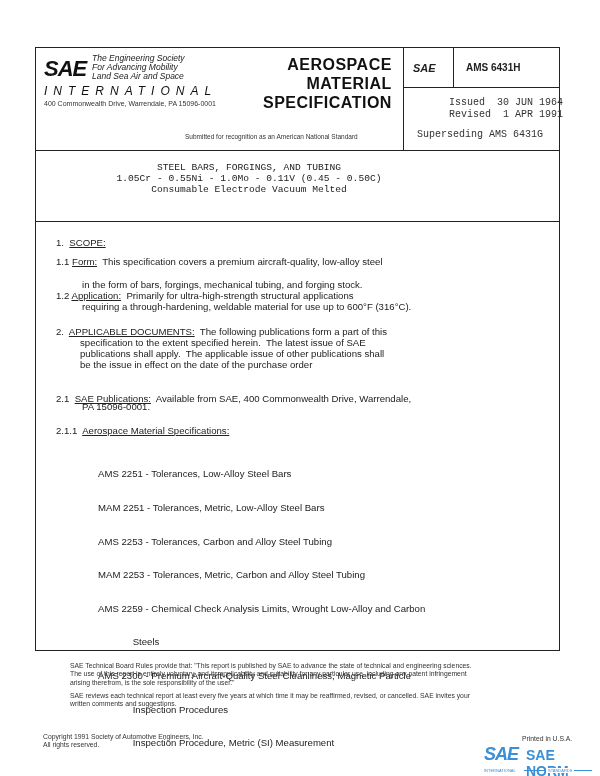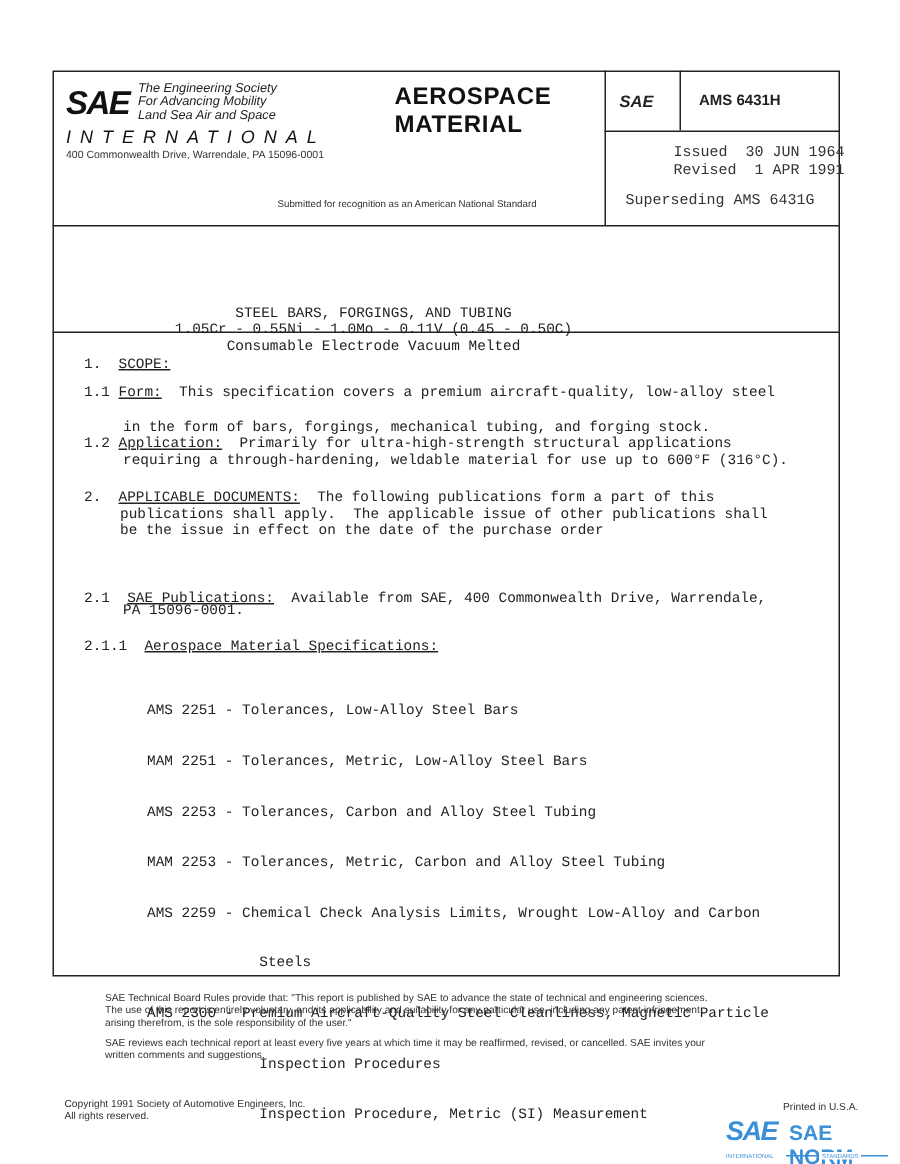--- a/index.html
+++ b/index.html
@@ -5,27 +5,27 @@
   html, body { margin:0; padding:0; background:#ffffff; }
   body { width:600px; height:776px; position:relative; overflow:hidden; color:#1a1a1a; }
   .abs { position:absolute; }
   .frame { position:absolute; left:35px; top:47px; width:525px; height:604px; border:1.5px solid #222; box-sizing:border-box; }
   .hline { position:absolute; height:0; border-top:1.5px solid #222; }
   .vline { position:absolute; width:0; border-left:1.5px solid #222; }
   .sae-logo { font-family:"Liberation Sans", sans-serif; font-weight:bold; font-style:italic; font-size:22px; letter-spacing:-1px; color:#111; }
   .org-lines { font-family:"Liberation Sans", sans-serif; font-style:italic; font-size:8.5px; line-height:9px; color:#222; }
   .intl { font-family:"Liberation Sans", sans-serif; font-style:italic; font-size:12px; letter-spacing:6px; color:#111; }
   .addr { font-family:"Liberation Sans", sans-serif; font-size:7px; color:#333; }
-  .ams-title { font-family:"Liberation Sans", sans-serif; font-weight:bold; font-size:16px; line-height:19px; letter-spacing:0.5px; color:#111; }
+  .ams-title { font-family:"Liberation Sans", sans-serif; font-weight:bold; font-size:16px; line-height:19px; letter-spacing:0.5px; color:#111;text-align:right; }
   .submitted { font-family:"Liberation Sans", sans-serif; font-size:6.5px; color:#333; }
   .small-sae { font-family:"Liberation Sans", sans-serif; font-weight:bold; font-style:italic; font-size:11px; color:#222; }
   .spec-no { font-family:"Liberation Sans", sans-serif; font-weight:bold; font-size:10px; color:#222; }
   .issue { font-family:"Liberation Mono", monospace; font-size:10px; line-height:12px; color:#333; white-space:pre; }
   .title-block { font-family:"Liberation Mono", monospace; font-size:9.6px; line-height:11px; text-align:center; color:#222; }
-  .body-text { font-family:Liberation Mono, monospace; font-size:9.6px; line-height:11.2px; color:#222; white-space:pre; }
+  .body-text { font-family:Liberation Sans, sans-serif; font-size:9.6px; line-height:11.2px; color:#222; white-space:pre; }
   .u { text-decoration:underline; }
   .foot { font-family:"Liberation Sans", sans-serif; font-size:6.8px; line-height:8.4px; color:#333; }
   .norm-sae { font-family:"Liberation Sans", sans-serif; font-weight:bold; font-size:18px; color:#3a8fd6; font-style:italic; letter-spacing:-1px; }
   .norm-text { font-family:"Liberation Sans", sans-serif; font-weight:bold; font-size:14px; color:#3a8fd6; }
   .norm-sub { font-family:"Liberation Sans", sans-serif; font-size:4px; color:#3a8fd6; }
 </style>
 </head>
 <body>
 
 <div class="frame"></div>
@@ -43,47 +43,48 @@
     <div>For Advancing Mobility</div>
     <div>Land Sea Air and Space</div>
   </div>
   <div class="abs intl" style="left:0; top:30px;">INTERNATIONAL</div>
   <div class="abs addr" style="left:0; top:46px; white-space:nowrap;">400 Commonwealth Drive, Warrendale, PA 15096-0001</div>
 </div>
 
 <div class="abs ams-title" style="left:263px; top:55px;">
   <div>AEROSPACE</div>
   <div>MATERIAL</div>
+  <div>SPECIFICATION</div>
 </div>
 
 <div class="abs submitted" style="left:185px; top:133px; white-space:nowrap;">Submitted for recognition as an American National Standard</div>
 
 <div class="abs small-sae" style="left:413px; top:62px;">SAE</div>
 <div class="abs spec-no" style="left:466px; top:62px;">AMS 6431H</div>
 
 <div class="abs issue" style="left:417px; top:97px;margin-left:32px;"><span>Issued</span>  <span>30 JUN 1964</span>
 <span>Revised</span>  <span>1 APR 1991</span></div>
 <div class="abs issue" style="left:417px; top:129px;"><span>Superseding</span> <span>AMS 6431G</span></div>
 
-<div class="abs title-block" style="left:35px; top:162px; width:428px;margin-top:41px;">
+<div class="abs title-block" style="left:35px; top:162px; width:428px;">
   <div>STEEL BARS, FORGINGS, AND TUBING</div>
   <div>1.05Cr - 0.55Ni - 1.0Mo - 0.11V (0.45 - 0.50C)</div>
   <div>Consumable Electrode Vacuum Melted</div>
 </div>
 
 <div class="abs body-text" style="left:56px; top:237px;"><span>1.</span>  <span class="u">SCOPE:</span></div>
 
 <div class="abs body-text" style="left:56px; top:256px;"><span>1.1</span> <span class="u">Form:</span>  <span>This specification covers a premium aircraft-quality, low-alloy steel</span></div>
 <div class="abs body-text" style="left:82px; top:267px;margin-top:12px;">in the form of bars, forgings, mechanical tubing, and forging stock.</div>
 
 <div class="abs body-text" style="left:56px; top:290px;"><span>1.2</span> <span class="u">Application:</span>  <span>Primarily for ultra-high-strength structural applications</span></div>
 <div class="abs body-text" style="left:82px; top:301px;">requiring a through-hardening, weldable material for use up to 600°F (316°C).</div>
 
 <div class="abs body-text" style="left:56px; top:326px;"><span>2.</span>  <span class="u">APPLICABLE DOCUMENTS:</span>  <span>The following publications form a part of this</span></div>
-<div class="abs body-text" style="left:80px; top:337px;"><div>publications shall apply.  The applicable issue of other publications shall</div><div>be the issue in effect on the date of the purchase order</div></div>
+<div class="abs body-text" style="left:80px; top:337px;"><div>specification to the extent specified herein.  The latest issue of SAE</div><div>publications shall apply.  The applicable issue of other publications shall</div><div>be the issue in effect on the date of the purchase order</div></div>
 
 <div class="abs body-text" style="left:56px; top:382px;margin-top:11px;"><span>2.1</span>  <span class="u">SAE Publications:</span>  <span>Available from SAE, 400 Commonwealth Drive, Warrendale,</span></div>
 <div class="abs body-text" style="left:82px; top:401px;">PA 15096-0001.</div>
 
 <div class="abs body-text" style="left:56px; top:425px;"><span>2.1.1</span>  <span class="u">Aerospace Material Specifications:</span></div>
 
 <div class="abs body-text" style="left:98px; top:446px;">
   <div><span>AMS 2251</span> - <span>Tolerances, Low-Alloy Steel Bars</span></div>
   <div><span>MAM 2251</span> - <span>Tolerances, Metric, Low-Alloy Steel Bars</span></div>
   <div><span>AMS 2253</span> - <span>Tolerances, Carbon and Alloy Steel Tubing</span></div>

